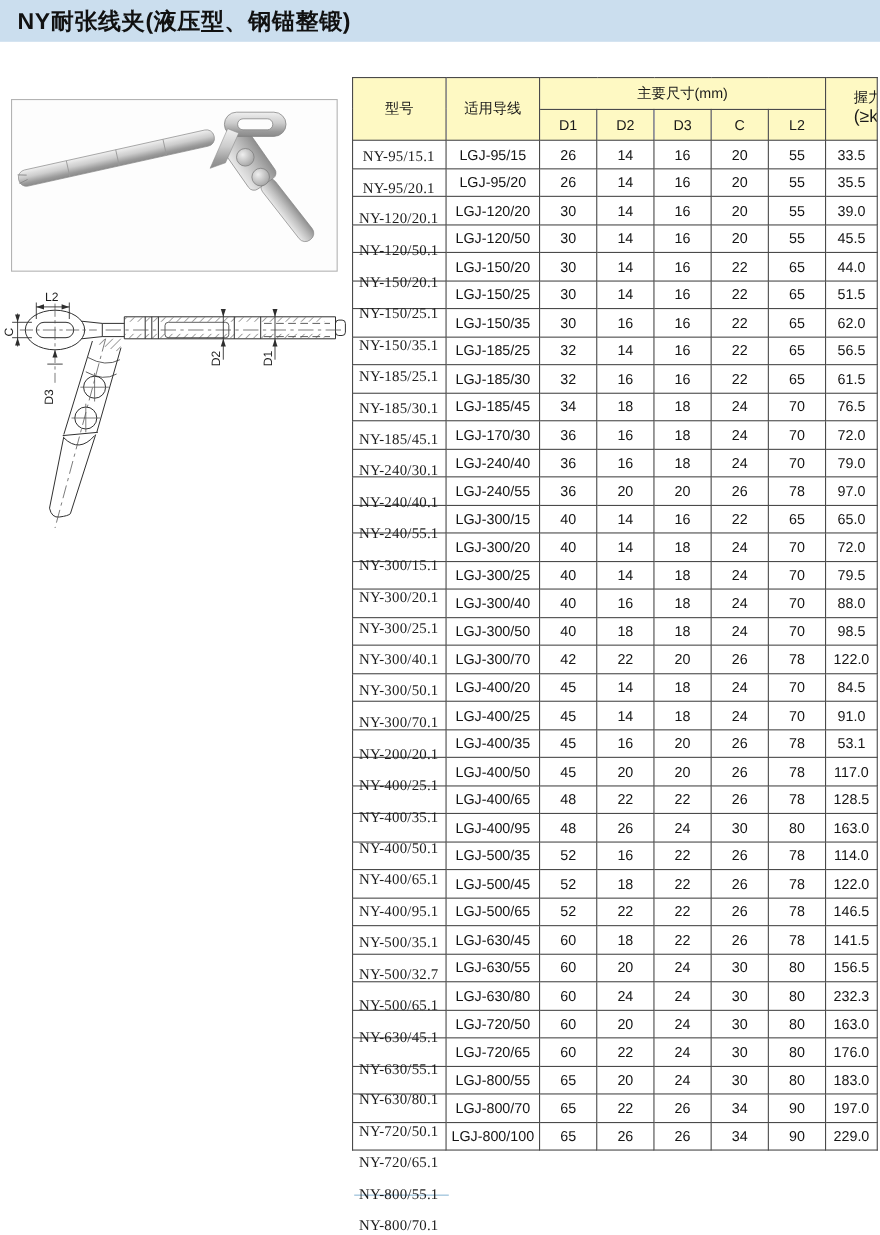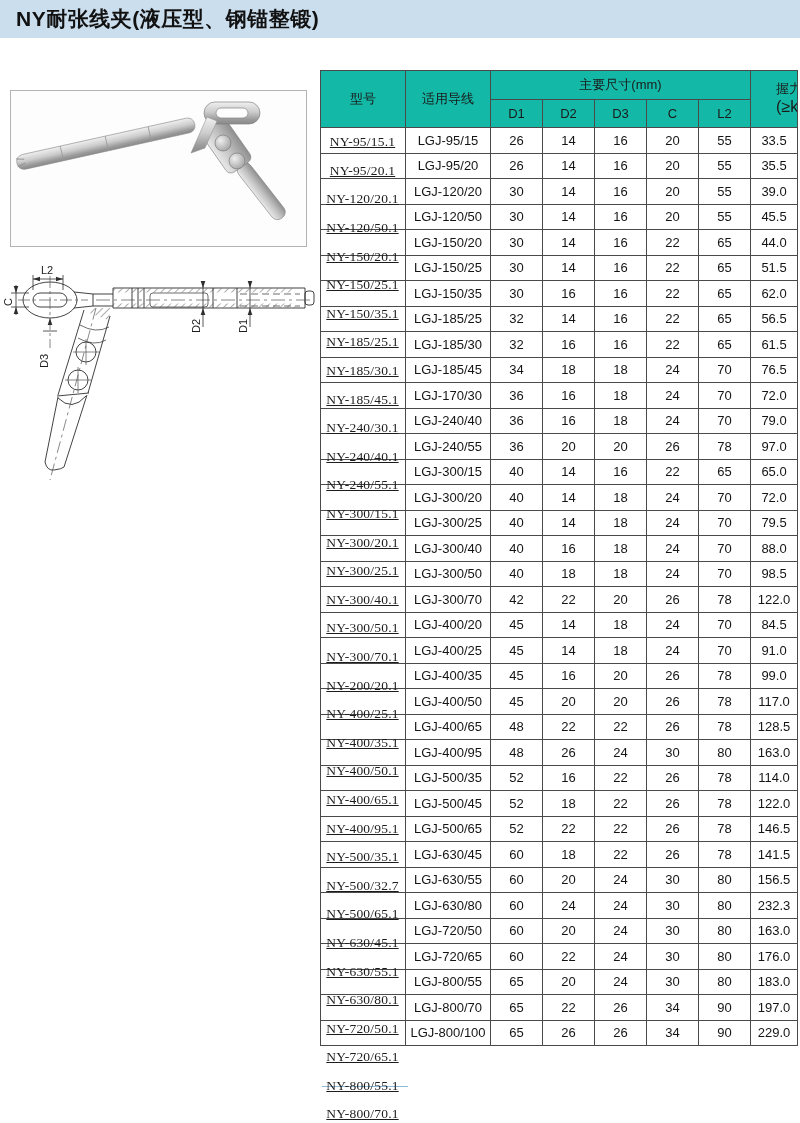--- a/index.html
+++ b/index.html
@@ -34,37 +34,36 @@
   
   table.spec{
     position:absolute;left:320px;top:70px;width:477px;
     border-collapse:collapse;table-layout:fixed;
     font-size:13px;color:#141414;z-index:2;
   }
   table.spec th, table.spec td{
     border:1px solid #4a4a4a;padding:0;text-align:center;vertical-align:middle;
     font-weight:normal;overflow:hidden;white-space:nowrap;
   }
-  table.spec thead th{background:#14b8a6;height:27.5px;font-size:13px;color:#1a1a1a;}
+  table.spec thead th{background:#fef9c3;height:27.5px;font-size:13px;color:#1a1a1a;}
   table.spec thead .grip-head{line-height:1.25;padding-left:25px;}
   table.spec thead .grip-sub{font-size:16px;}
   table.spec tbody td{height:24.5px;background:#ffffff;font-size:13px;}
   col.c-model{width:85px;} col.c-cond{width:85px;}
   col.c-dim{width:52px;} col.c-grip{width:47px;}
 
   
   .model-overlay{
     position:absolute;left:321px;top:128px;width:83px;z-index:4;
     pointer-events:none;
   }
   .model-item{
     height:28.6px;display:flex;align-items:center;justify-content:center;
     font-family:"Liberation Serif",serif;font-size:13.5px;color:#1c1c1c;
     letter-spacing:0.2px;
-    text-decoration:underline;
   }
 
   .artifact-line{
     position:absolute;left:322px;top:1086px;width:86px;height:1px;
     background:#8fb9d6;z-index:3;
   }
 
   svg text{font-family:"Liberation Sans",sans-serif;}
 </style>
 </head>
@@ -454,21 +453,21 @@
           <td>91.0</td>
         </tr>
         <tr>
           <td></td>
           <td>LGJ-400/35</td>
           <td>45</td>
           <td>16</td>
           <td>20</td>
           <td>26</td>
           <td>78</td>
-          <td>99.0</td>
+          <td>53.1</td>
         </tr>
         <tr>
           <td></td>
           <td>LGJ-400/50</td>
           <td>45</td>
           <td>20</td>
           <td>20</td>
           <td>26</td>
           <td>78</td>
           <td>117.0</td>

